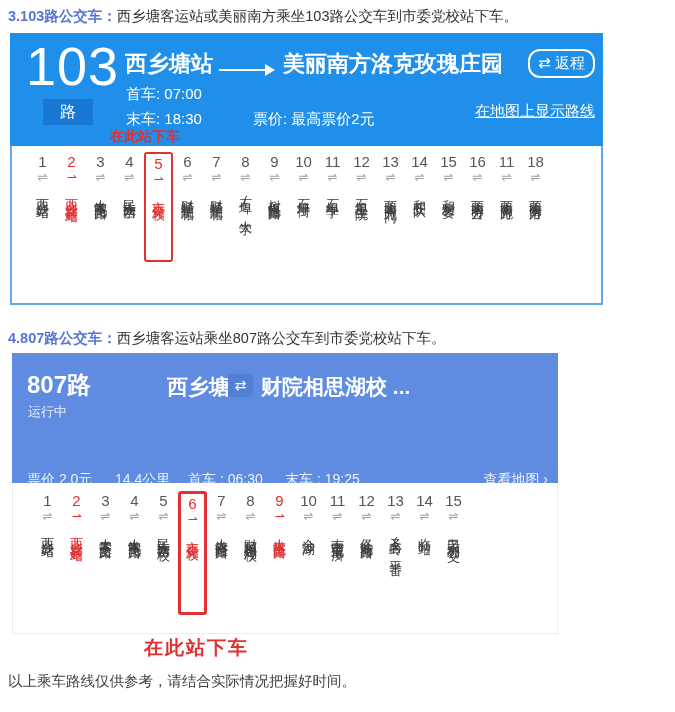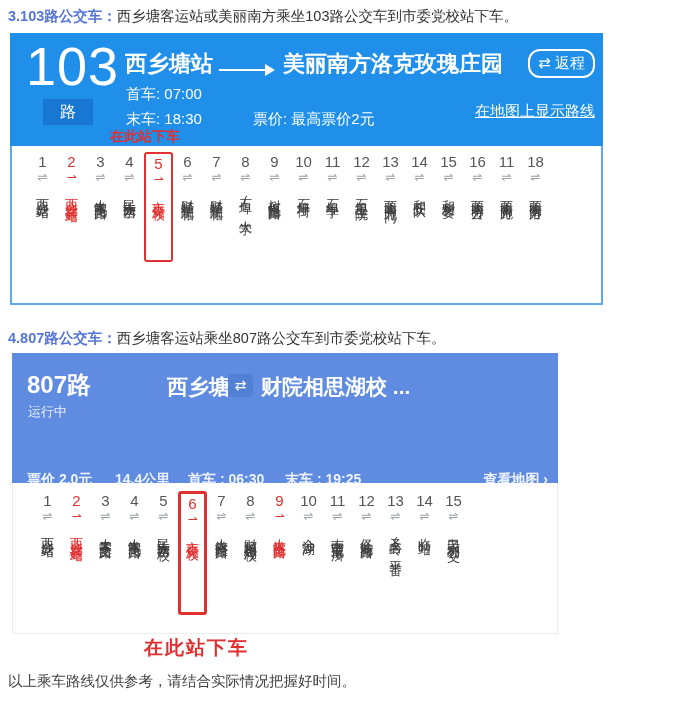--- a/index.html
+++ b/index.html
@@ -47,21 +47,21 @@
   .stop.boxed{border:2px solid var(--red_accent,#e03030);border-radius:3px;}
   .c103-stops .stop.boxed{height:110px;}
   
   #card807{left:12px;top:353px;width:546px;height:150px;background:var(--blue_807_card,#5f8ce1);color:#fff;}
   .c807-num{position:absolute;left:15px;top:16px;font-size:24px;font-weight:bold;}
   .c807-status{position:absolute;left:16px;top:50px;font-size:13px;color:#e8eefc;}
   .c807-origin{position:absolute;left:155px;top:20px;font-size:21px;font-weight:bold;}
   .c807-badge{position:absolute;left:216px;top:21px;width:25px;height:23px;background:var(--blue_807_badge,#5280d4);
        border-radius:4px;font-size:14px;line-height:23px;text-align:center;}
   .c807-dest{position:absolute;left:249px;top:20px;font-size:21px;font-weight:bold;}
-  .c807-info{position:absolute;font-size:14px;color:#eef3ff;bottom:14px;font-weight:bold;}
+  .c807-info{position:absolute;font-size:14px;color:#eef3ff;bottom:14px;}
   .c807-fare{left:15px;}
   .c807-dist{left:103px;}
   .c807-first{left:176px;}
   .c807-last{left:273px;}
   .c807-maplink{right:10px;cursor:pointer;}
   
   #stops807{left:12px;top:483px;width:546px;height:151px;box-sizing:border-box;background:#fff;
        border:1px solid #ededed;border-top:none;display:flex;align-items:flex-start;padding:8px 0 0 20px;}
   #stops807 .stop.boxed{border-width:3px;height:124px;}
   #note807{left:144px;top:635px;color:var(--red_accent,#e03030);font-size:19px;letter-spacing:2px;font-weight:600;}

